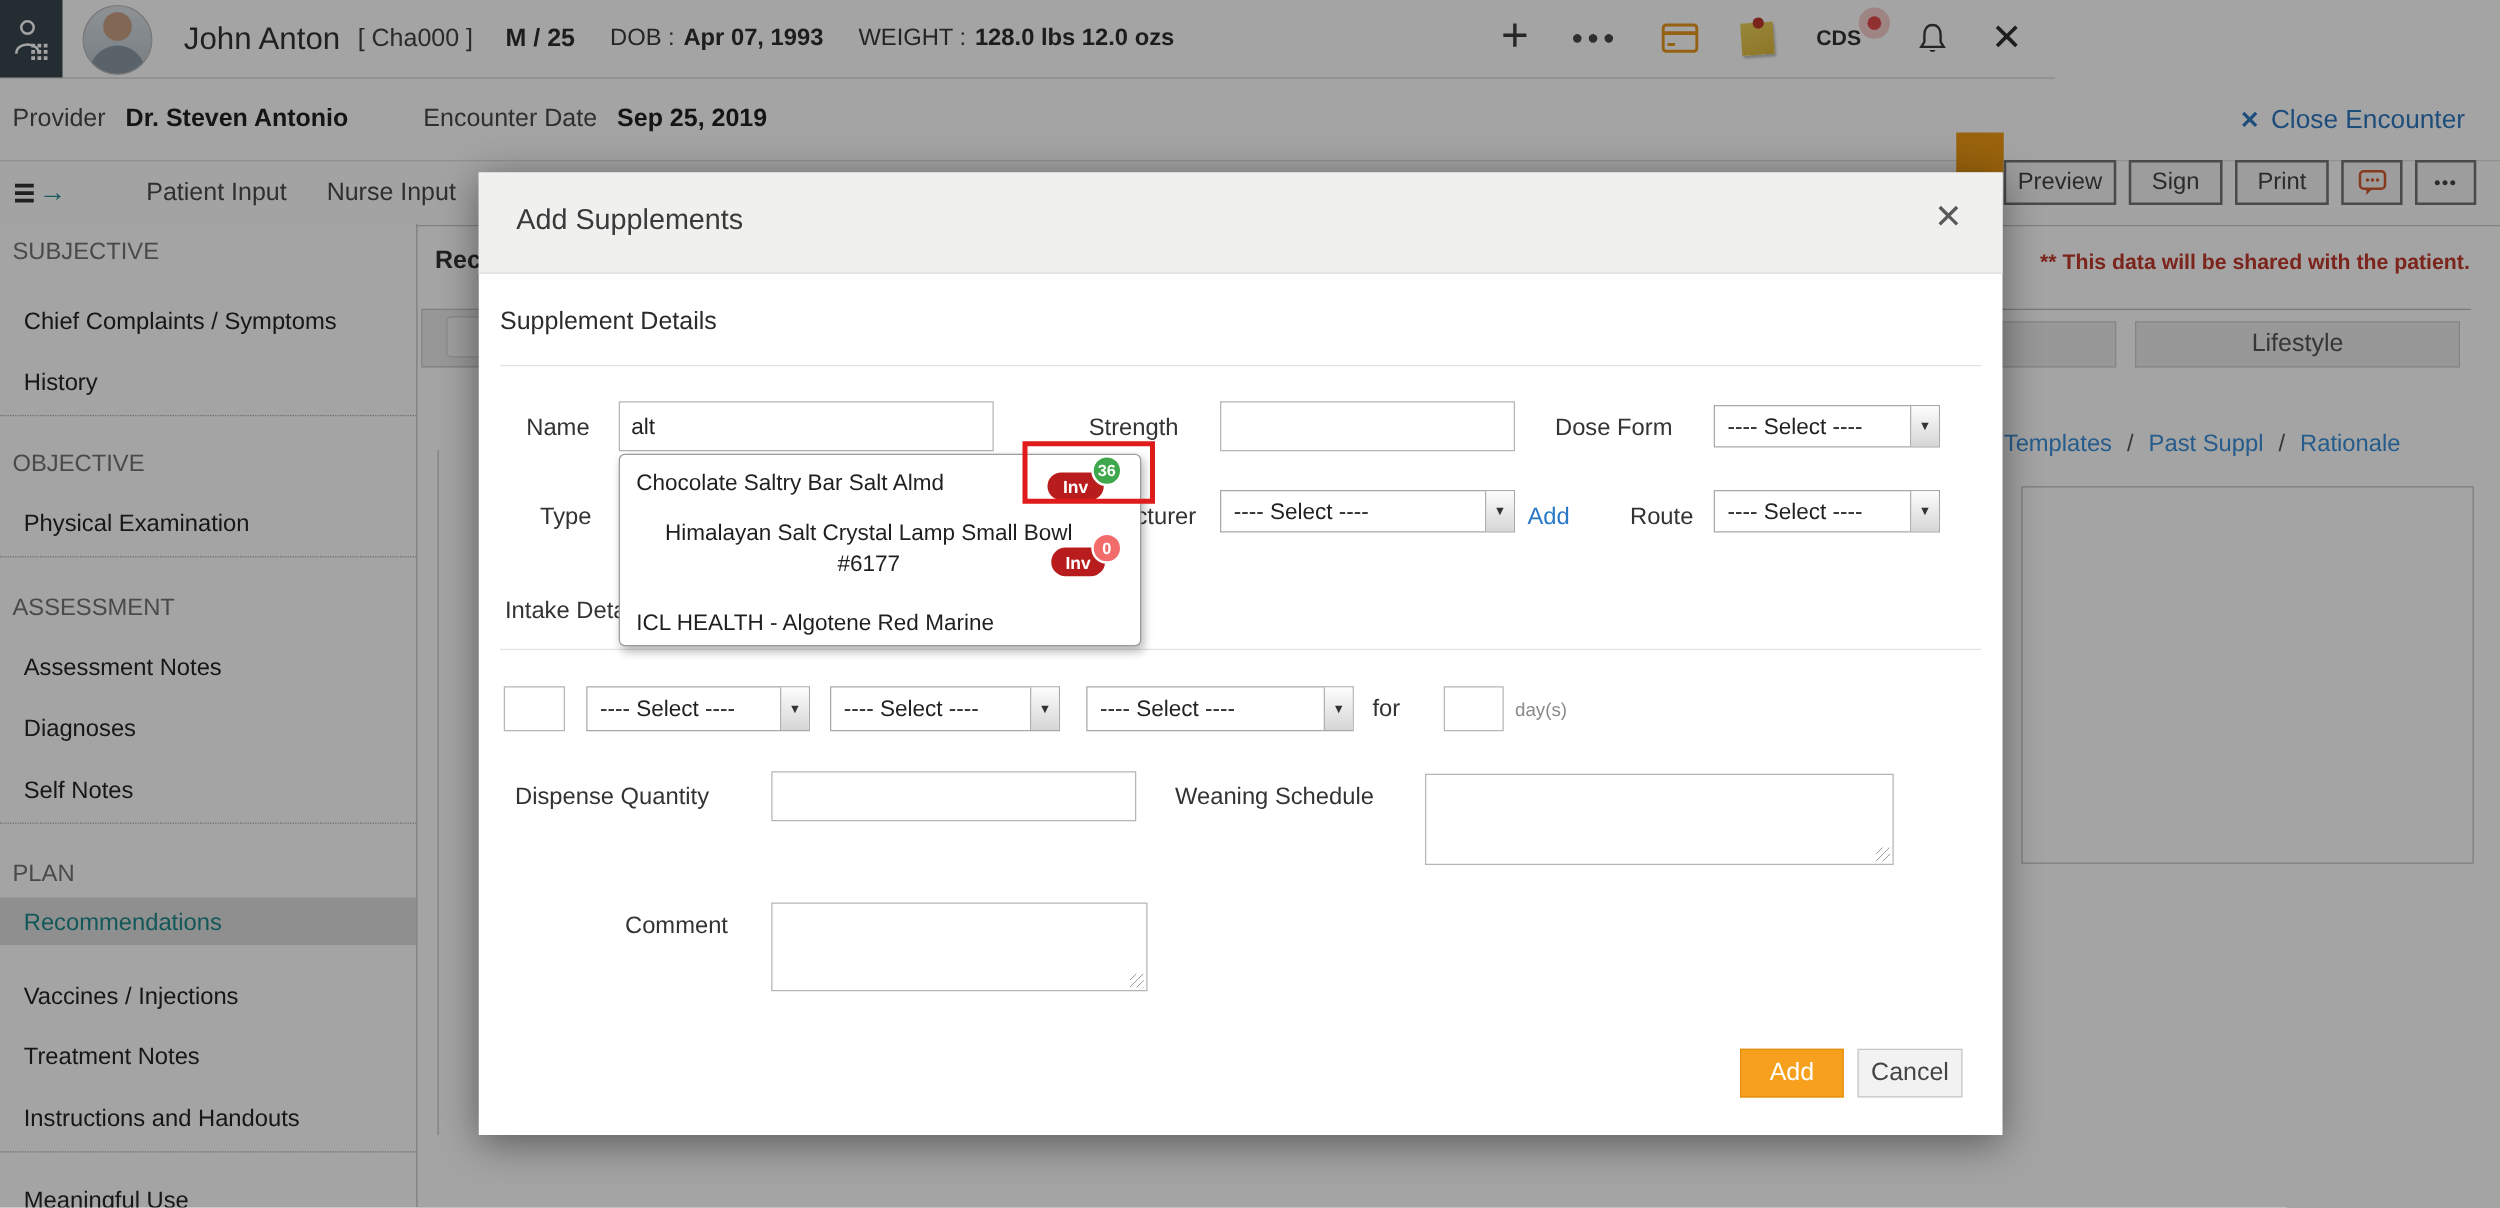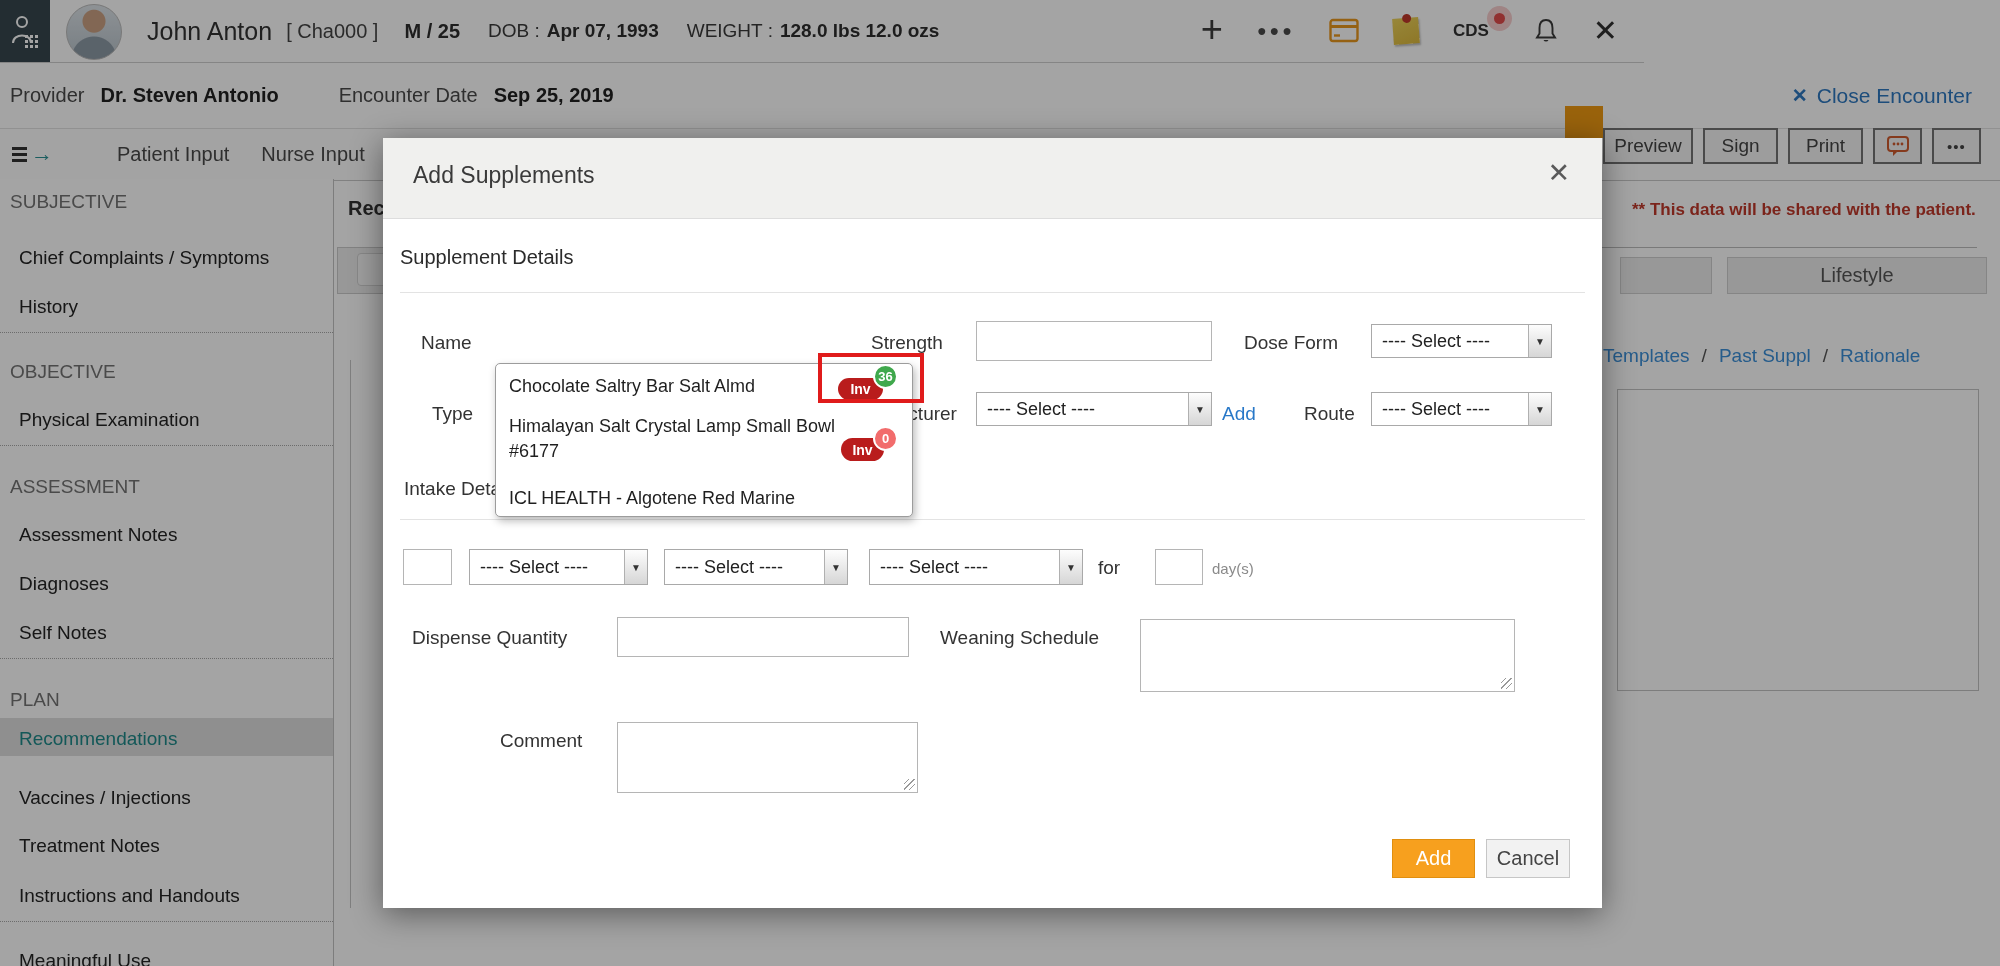--- a/index.html
+++ b/index.html
@@ -54,21 +54,21 @@
   .sitem.active{color:#1f8a8a;}
   
   .panel-title{position:absolute;left:348px;top:197px;font-size:20px;font-weight:600;color:#333;white-space:nowrap;}
   .fragbox{position:absolute;left:337px;top:247px;width:70px;height:45px;background:#ececec;border:1px solid #cbcbcb;}
   .fragbox i{position:absolute;left:19px;top:5px;width:44px;height:31px;background:#f6f6f6;border:1px solid #d2d2d2;border-radius:4px;}
   .vline{position:absolute;left:350px;top:360px;width:1px;height:548px;background:#c6c6c6;}
   .toolbtn{position:absolute;top:128px;height:36px;background:#f5f5f5;border:2px solid #737373;display:flex;align-items:center;justify-content:center;font-size:19px;color:#444;cursor:pointer;box-sizing:border-box;}
   .orangefrag{position:absolute;left:1565px;top:106px;width:38px;height:32px;background:#ef9a14;}
   .sharednote{position:absolute;left:1632px;top:200px;font-size:17px;font-weight:bold;color:#c0392b;white-space:nowrap;}
   .rline{position:absolute;left:1601px;top:247px;width:376px;height:1px;background:#bdbdbd;}
-  .bgtab{position:absolute;top:257px;height:37px;background:#ececec;border:1px solid #cfcfcf;box-sizing:border-box;display:flex;align-items:center;justify-content:center;font-size:20px;color:#555;margin-left:19px;}
+  .bgtab{position:absolute;top:257px;height:37px;background:#ececec;border:1px solid #cfcfcf;box-sizing:border-box;display:flex;align-items:center;justify-content:center;font-size:20px;color:#555;}
   .linksrow{position:absolute;left:1603px;top:345px;font-size:19px;white-space:nowrap;}
   .linksrow a{color:#3b8fd8;text-decoration:none;cursor:pointer;}
   .linksrow s{color:#555;text-decoration:none;margin:0 12px;}
   .bigpanel{position:absolute;left:1617px;top:389px;width:360px;height:300px;border:1px solid #c2c2c2;}
   
   #dim{position:absolute;inset:0;background:rgba(0,0,0,.355);z-index:40;}
   
   #modal{position:absolute;left:383px;top:138px;width:1219px;height:770px;background:#fff;z-index:100;
          box-shadow:0 6px 30px rgba(0,0,0,.45);}
   .mhead{position:absolute;left:0;top:0;right:0;height:80px;background:#f0f0ee;border-bottom:1px solid #ddd;}
@@ -242,20 +242,21 @@
 <div id="modal">
   <div class="mhead">
     <span class="mtitle">Add Supplements</span>
     <span class="mclose">✕</span>
   </div>
 
   <div class="msection">Supplement Details</div>
   <div class="mhr" style="top:154px"></div>
 
   <span class="flabel" style="left:38px;top:194px;">Name</span>
+  <input class="tinput" style="left: 112px; top: 183px; width: 300px; height: 40px;" value="alt">
   <span class="flabel" style="left:488px;top:194px;">Strength</span>
   <input class="tinput" style="left: 593px; top: 183px; width: 236px; height: 40px;">
   <span class="flabel" style="left:861px;top:194px;">Dose Form</span>
   <div class="sel" style="left:988px;top:186px;width:181px;">
     <span class="t">---- Select ----</span>
       <span class="b">▼</span>
   </div>
 
   <span class="flabel" style="left:49px;top:265px;">Type</span>
   <span class="flabel" style="left:462px;top:265px;z-index:1;">Manufacturer</span>
@@ -270,21 +271,21 @@
       <span class="b">▼</span>
   </div>
 
   <span class="flabel" style="left:21px;top:340px;z-index:1;">Intake Details</span>
 
   <div class="dd">
     <span class="it" style="top:8px;line-height:28px;">Chocolate Saltry Bar Salt Almd</span>
     <span class="inv-oval" style="left:342px;top:14px;width:45px;height:22px;">Inv</span>
     <span class="inv-cnt" style="left:377px;top:0;background:#3fa84c;">36</span>
 
-    <span class="it" style="top:50px;width:372px;line-height:25px;">Himalayan Salt Crystal Lamp Small Bowl #6177</span>
+    <span class="it" style="top:50px;width:372px;line-height:25px;text-align:center;">Himalayan Salt Crystal Lamp Small Bowl #6177</span>
     <span class="inv-oval" style="left:345px;top:74px;width:43px;height:23px;">Inv</span>
     <span class="inv-cnt" style="left:377px;top:62px;background:#f26c6c;">0</span>
 
     <span class="it" style="top:122px;line-height:24px;">ICL HEALTH - Algotene Red Marine</span>
   </div>
 
   <div class="mhr" style="top:381px"></div>
 
   <input class="tinput" style="left: 20px; top: 411px; width: 49px; height: 36px;">
   <div class="sel" style="left:86px;top:411px;width:179px;height:36px;">

